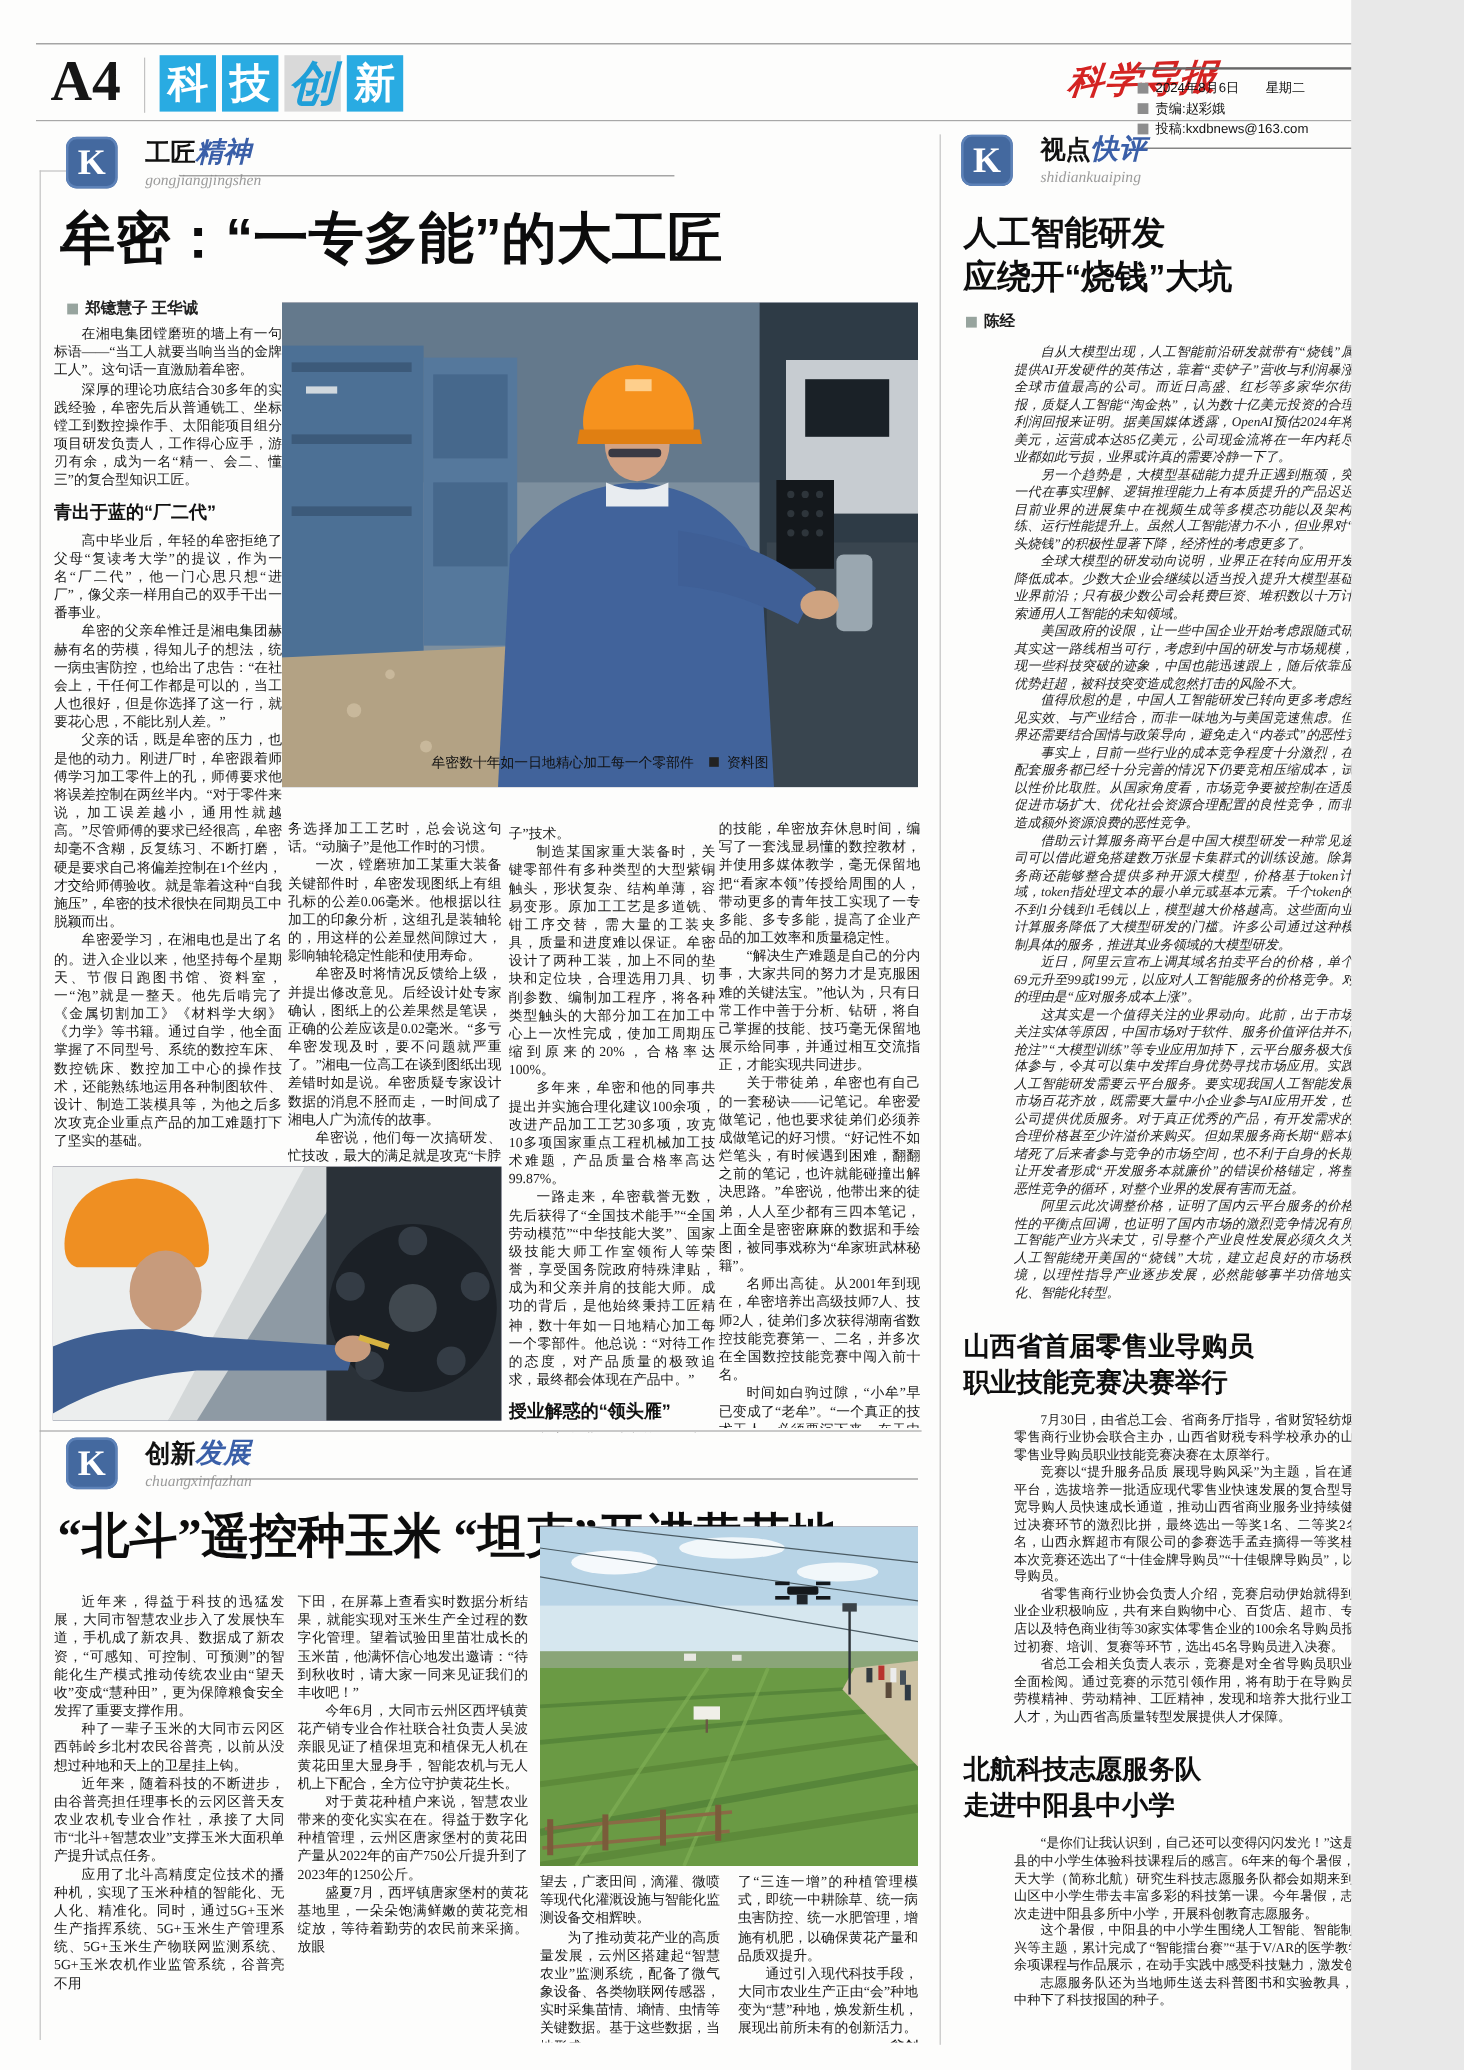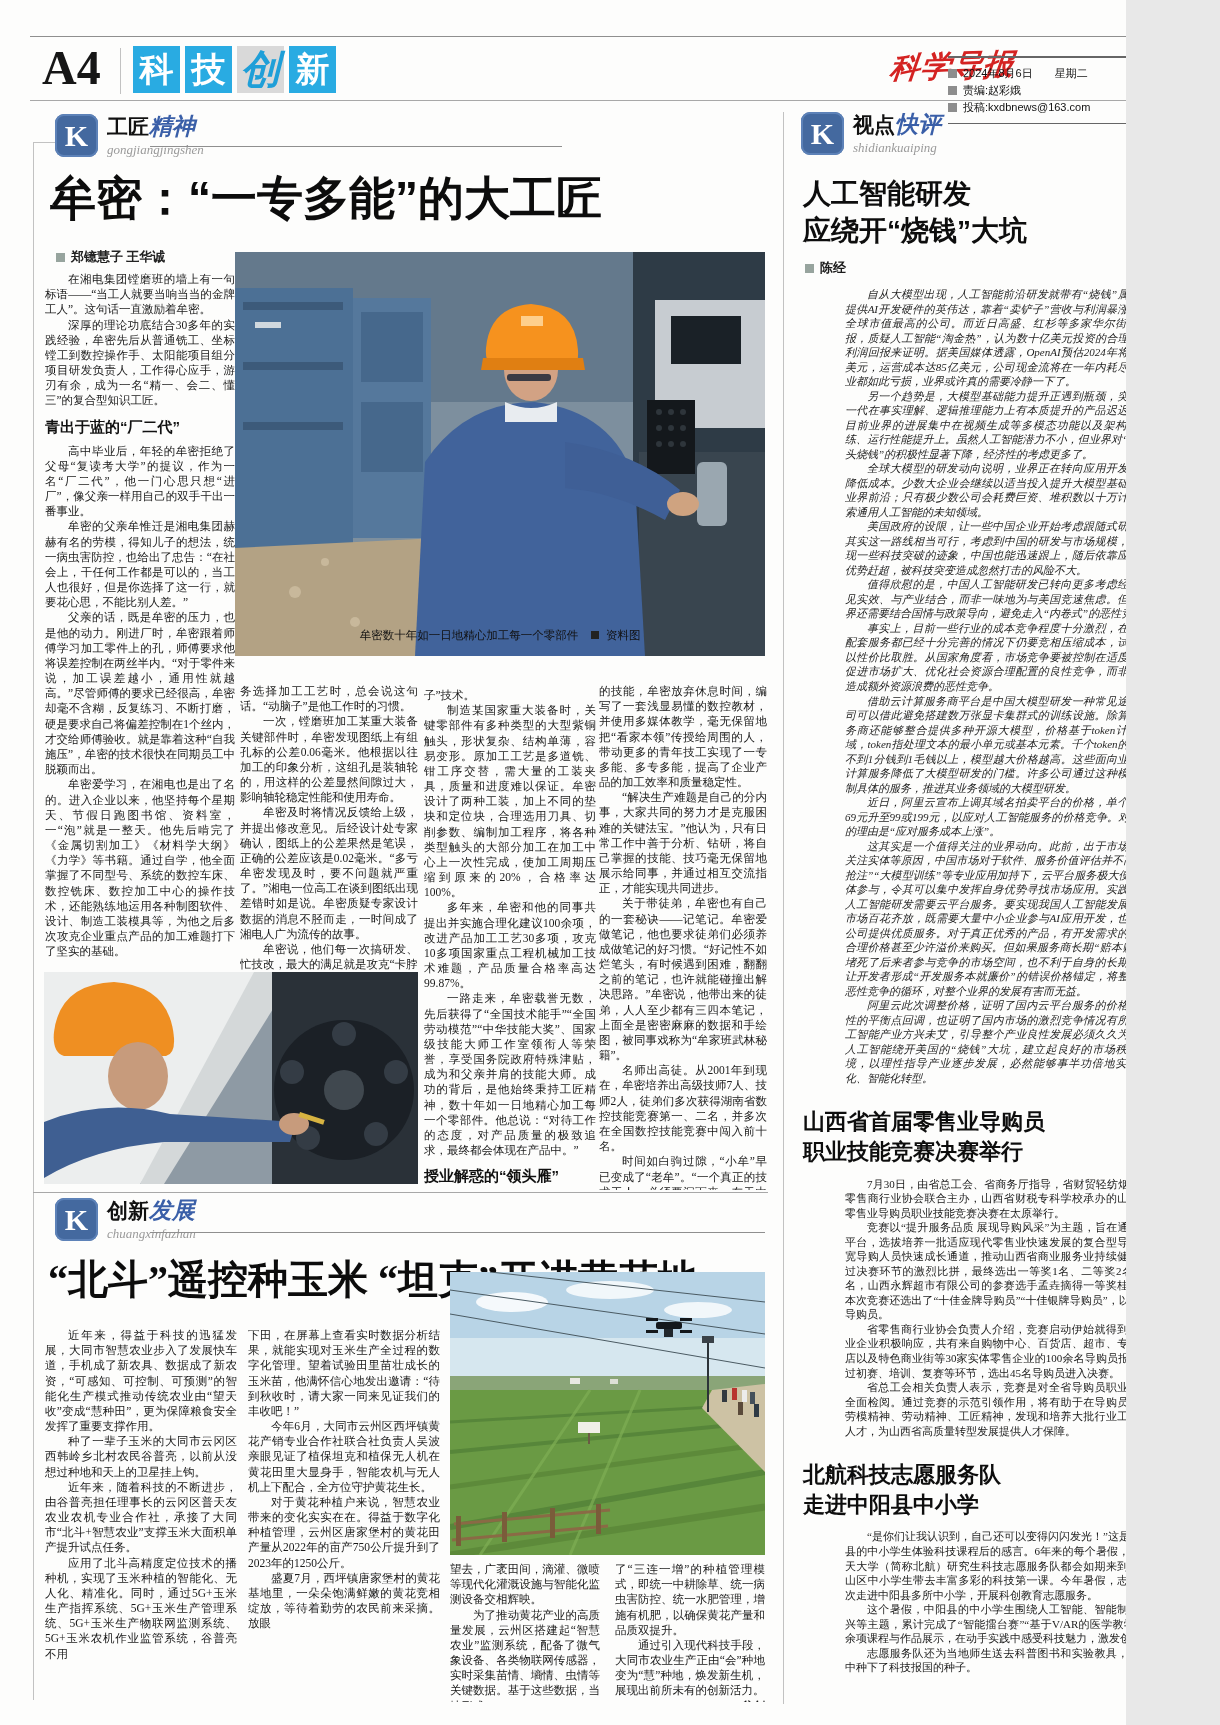--- a/index.html
+++ b/index.html
@@ -22,21 +22,21 @@
       border-bottom:1px solid #666;padding:6px 0 6px 0;font-family:"Liberation Sans",sans-serif;
       font-size:11px;color:#111;}
   .hdr-info .row{display:flex;align-items:center;margin:2px 0;}
   .sq{display:inline-block;width:9px;height:9px;background:#8d8d8d;margin-right:6px;flex:0 0 auto;}
   .wk{margin-left:22px;}
   
   .badge{position:absolute;display:flex;align-items:flex-start;}
   .kbox{width:43px;height:43px;border-radius:9px;background:#44699f;color:#fff;display:flex;
         align-items:center;justify-content:center;font-family:"Liberation Serif",serif;
         font-weight:bold;font-size:30px;box-shadow:inset 0 0 0 2px #5d82b8;}
-  .btxt{margin-left:9px;}
+  .btxt{margin-left:23px;}
   .btitle{font-family:"Liberation Sans",sans-serif;font-weight:900;font-size:21px;color:#111;line-height:1.1;white-space:nowrap;}
   .btitle .scr{font-family:"Liberation Serif",serif;font-style:italic;font-weight:bold;color:#3a5fa8;font-size:23px;}
   .bpy{font-style:italic;color:#9a9a9a;font-size:13px;margin-top:3px;}
   
   .headline-main{position:absolute;left:50px;top:168px;width:720px;font-family:"Liberation Sans",sans-serif;
       font-weight:900;font-size:46px;color:#0c0c0c;letter-spacing:0px;white-space:nowrap;}
   .headline-beidou{position:absolute;left:48px;top:1252px;width:724px;font-family:"Liberation Serif",serif;
       font-weight:900;font-size:40px;color:#0c0c0c;white-space:nowrap;}
   .byline{position:absolute;font-size:13px;font-weight:bold;color:#222;display:flex;align-items:center;}
   .byline .sq{background:#97a49e;}

